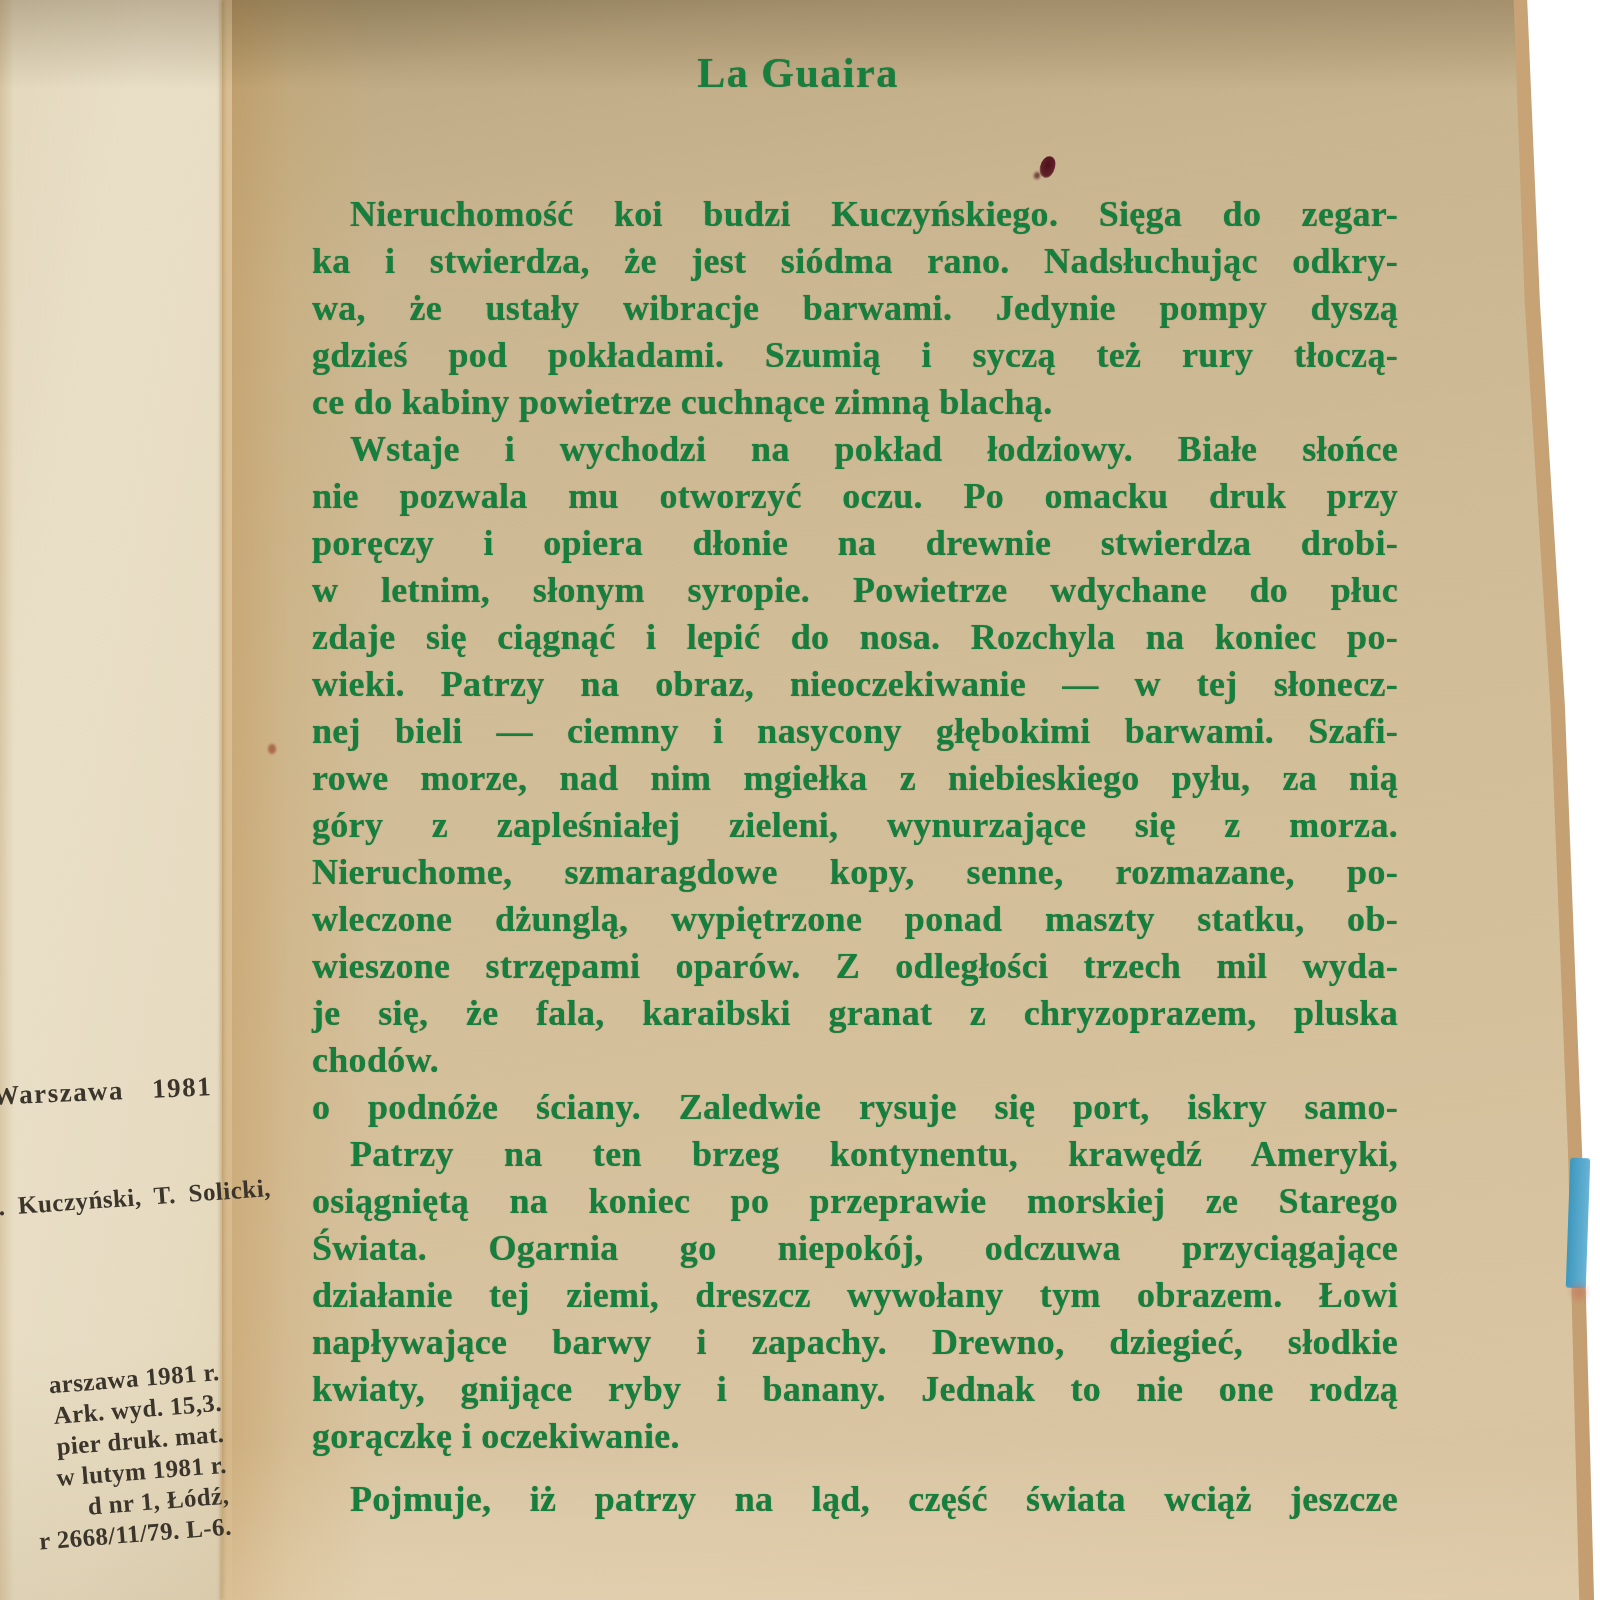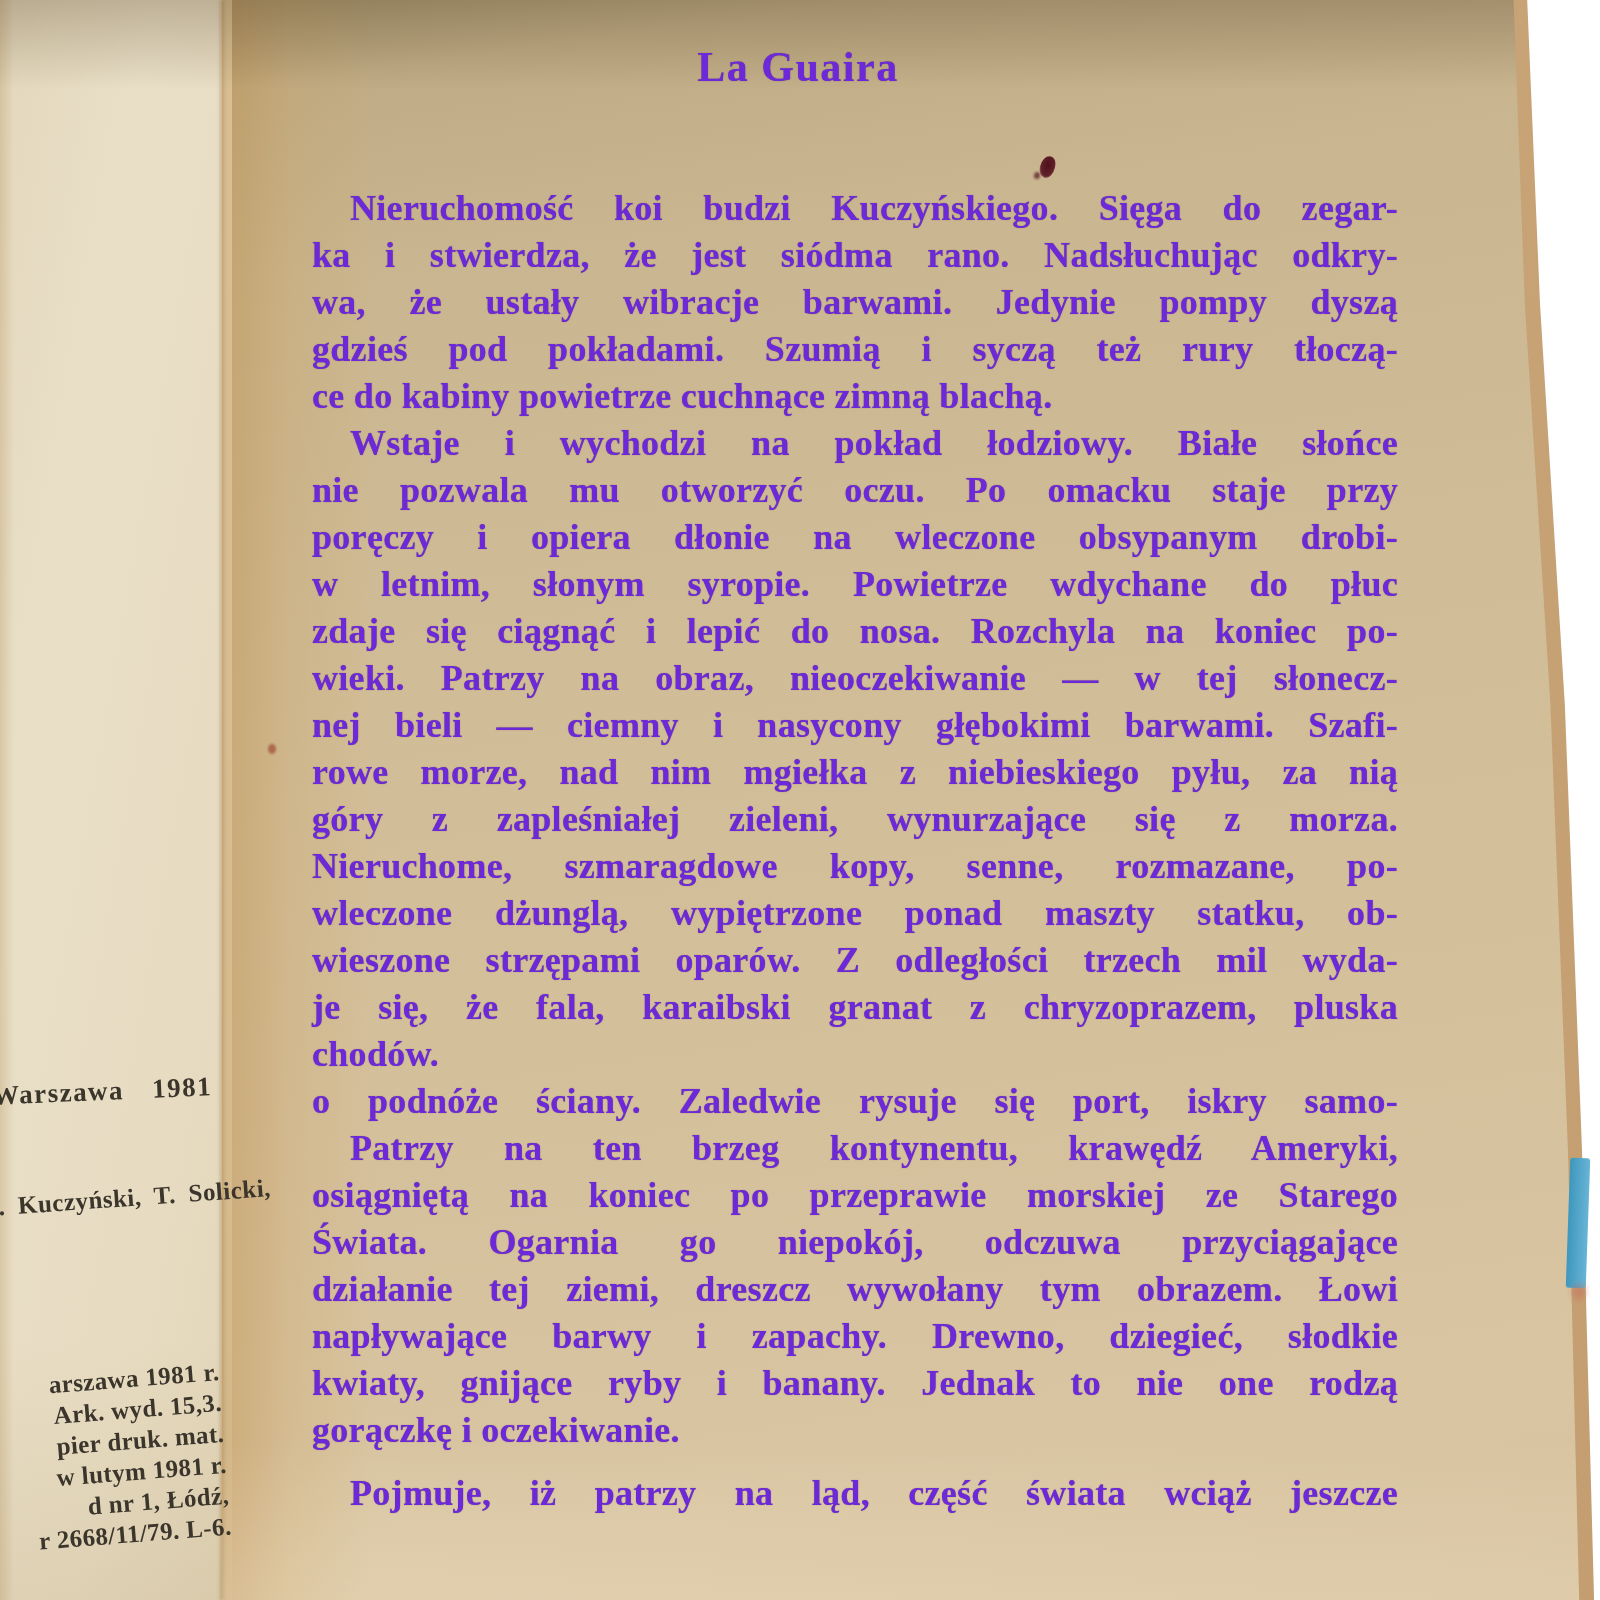--- a/index.html
+++ b/index.html
@@ -63,22 +63,22 @@
     position:absolute;left:1568px;top:1158px;width:20px;height:130px;z-index:7;
     background:linear-gradient(to right,#3e97bd,#68b4d6);
     border-radius:3px;transform:rotate(2deg);filter:blur(.4px);
   }
   .bookmark-smear{
     position:absolute;left:1572px;top:1284px;width:14px;height:16px;z-index:7;
     background:#c46a5a;opacity:.45;border-radius:50%;filter:blur(3px);
   }
   
   .text-col{
-    position:absolute;left:312px;top:42px;width:1086px;z-index:8;
-    color:#6d28d9;font-weight:bold;font-size:36px;
+    position:absolute;left:312px;top:48px;width:1086px;z-index:8;
+    color:#15803d;font-weight:bold;font-size:36px;
     letter-spacing:.3px;
     text-shadow:0 0 1px rgba(55,45,30,.55);
   }
   .title{
     font-size:42px;line-height:50px;letter-spacing:1.5px;
     text-align:center;transform:translateX(-57px);
     margin-bottom:93px;
   }
   .line{
     line-height:47px;white-space:nowrap;
@@ -137,22 +137,22 @@
 
 <div class="text-col">
   <div class="title">La Guaira</div>
   <div id="paras">
       <div class="line ind">Nieruchomość koi budzi Kuczyńskiego. Sięga do zegar-</div>
       <div class="line">ka i stwierdza, że jest siódma rano. Nadsłuchując odkry-</div>
       <div class="line">wa, że ustały wibracje barwami. Jedynie pompy dyszą</div>
       <div class="line">gdzieś pod pokładami. Szumią i syczą też rury tłoczą-</div>
       <div class="line noj">ce do kabiny powietrze cuchnące zimną blachą.</div>
       <div class="line ind">Wstaje i wychodzi na pokład łodziowy. Białe słońce</div>
-      <div class="line">nie pozwala mu otworzyć oczu. Po omacku staje przy</div>
-      <div class="line">poręczy i opiera dłonie na wleczone obsypanym drobi-</div>
+      <div class="line">nie pozwala mu otworzyć oczu. Po omacku druk przy</div>
+      <div class="line">poręczy i opiera dłonie na drewnie stwierdza drobi-</div>
       <div class="line">w letnim, słonym syropie. Powietrze wdychane do płuc</div>
       <div class="line">zdaje się ciągnąć i lepić do nosa. Rozchyla na koniec po-</div>
       <div class="line">wieki. Patrzy na obraz, nieoczekiwanie — w tej słonecz-</div>
       <div class="line">nej bieli — ciemny i nasycony głębokimi barwami. Szafi-</div>
       <div class="line">rowe morze, nad nim mgiełka z niebieskiego pyłu, za nią</div>
       <div class="line">góry z zapleśniałej zieleni, wynurzające się z morza.</div>
       <div class="line">Nieruchome, szmaragdowe kopy, senne, rozmazane, po-</div>
       <div class="line">wleczone dżunglą, wypiętrzone ponad maszty statku, ob-</div>
       <div class="line">wieszone strzępami oparów. Z odległości trzech mil wyda-</div>
       <div class="line">je się, że fala, karaibski granat z chryzoprazem, pluska</div>

